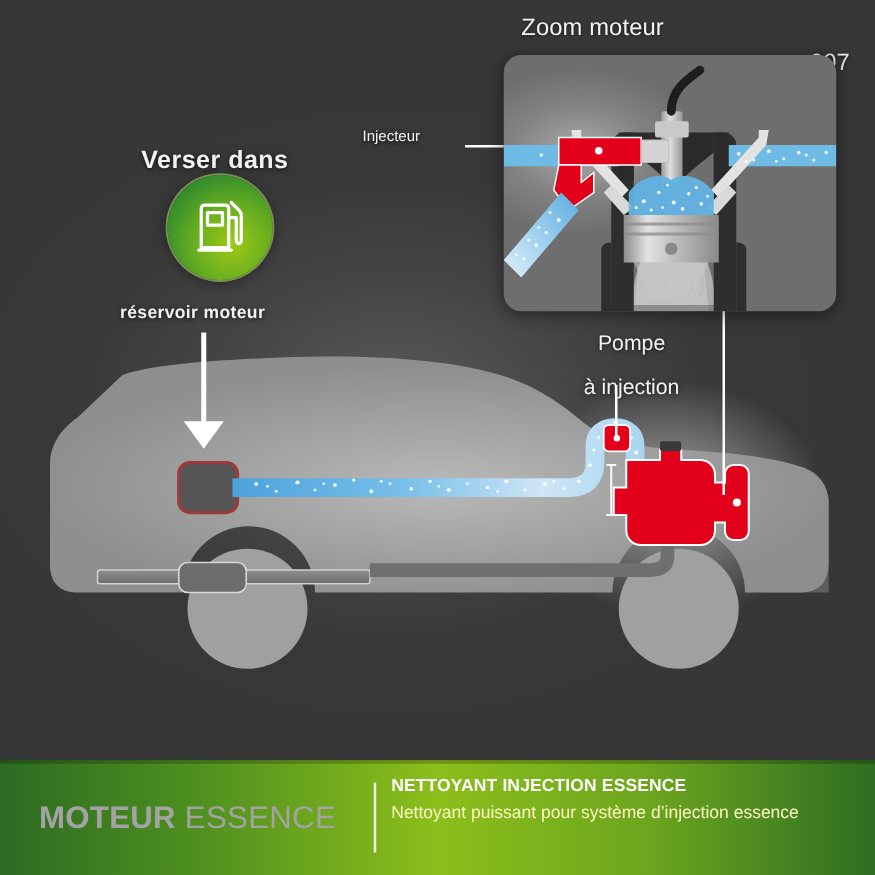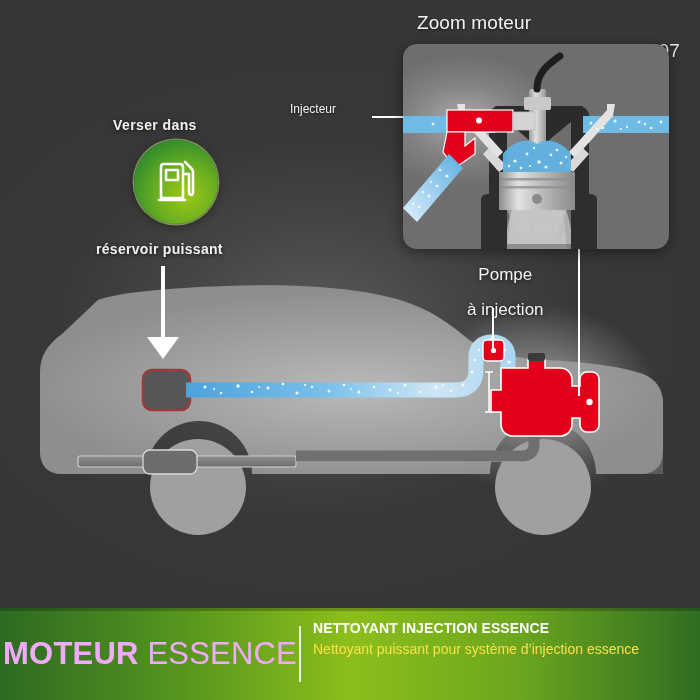--- a/index.html
+++ b/index.html
@@ -23,21 +23,21 @@
   
   .txt{position:absolute;color:#f2f2f2;white-space:pre;text-align:center;}
   .t-zoom{left:417px;top:12px;font-size:19px;letter-spacing:.1px;
           text-shadow:0 1px 3px rgba(0,0,0,.55);}
   .t-num{left:648px;top:8px;font-size:19px;color:#e9e9e9;
           text-shadow:0 1px 3px rgba(0,0,0,.55);margin-top:32px;}
   .t-inj{left:290px;top:102px;font-size:12px;
           text-shadow:0 1px 3px rgba(0,0,0,.6);}
   .t-pompe{left:467px;top:257px;font-size:17px;line-height:35px;
           text-shadow:0 1px 4px rgba(0,0,0,.7);}
-  .t-verser{left:113px;top:117px;font-size:14px;font-weight:bold;
+  .t-verser{left:113px;top:117px;font-size:20px;font-weight:bold;
           letter-spacing:.4px;text-shadow:0 1px 4px rgba(0,0,0,.7);}
   .t-reserv{left:96px;top:241px;font-size:14px;font-weight:bold;
           letter-spacing:.3px;text-shadow:0 1px 4px rgba(0,0,0,.7);}
 
   
   .badge{
     position:absolute;left:134px;top:140px;width:84px;height:84px;border-radius:50%;
     background:radial-gradient(circle at 62% 66%, #9dc814 0%, #6bb020 38%, #2f8a2c 78%, #1d7030 100%);
     box-shadow:0 0 0 1.5px rgba(190,225,120,.55), 0 2px 10px rgba(0,0,0,.45);
   }
@@ -64,27 +64,27 @@
   .panel-glow{position:absolute;left:-18%;top:-12%;width:136%;height:124%;
     background:radial-gradient(ellipse 40% 38% at 30% 40%,
       rgba(255,255,255,.42) 0%, rgba(255,255,255,.14) 38%, rgba(255,255,255,0) 68%);}
 
   
   .bar{position:absolute;left:0;top:608px;width:700px;height:92px;
     background:linear-gradient(90deg,#2d6a22 0%, #4e8f1f 22%, #8cbe1b 50%, #6ca61e 74%, #2f6d22 100%);}
   .bar-top{position:absolute;left:0;top:608px;width:700px;height:3px;background:rgba(0,0,0,.22);}
   .bar-l{position:absolute;left:0;top:608px;width:300px;height:92px;display:flex;
     align-items:center;justify-content:center;}
-  .brand{color:#f0abfc;font-size:31px;letter-spacing:.2px;white-space:pre;}
+  .brand{color:#a3a3a3;font-size:25px;letter-spacing:.2px;white-space:pre;}
   .brand b{font-weight:bold;}
   .brand span{font-weight:normal;}
   .sep{position:absolute;left:299px;top:626px;width:2px;height:56px;background:rgba(255,255,255,.85);}
   .bar-r{position:absolute;left:313px;top:620px;width:380px;}
   .b-title{color:#fff;font-size:14px;font-weight:bold;letter-spacing:.1px;white-space:pre;}
-  .b-sub{color:#fde047;font-size:14px;line-height:19px;margin-top:4px;max-width:330px;}
+  .b-sub{color:#fef9c3;font-size:14px;line-height:19px;margin-top:4px;max-width:330px;}
 </style>
 </head>
 <body>
 
 <div id="root">
 
   <div class="bg-base"></div>
   <div class="bg-glow"></div>
 
   <div class="stage">
@@ -215,21 +215,21 @@
       <svg width="84" height="84" viewBox="0 0 84 84">
         <g fill="none" stroke="#ffffff" stroke-width="2.6" stroke-linecap="round" stroke-linejoin="round">
           <path d="M 27 27 L 27 58 L 49 58 L 49 27 C 49 25 48 24 46 24 L 30 24 C 28 24 27 25 27 27 Z"></path>
           <rect x="32" y="30" width="12" height="10"></rect>
           <path d="M 49 34 L 55 34 L 55 52 C 55 55 58 56 59 53 L 59 32 C 59 29 56 27 54 25 L 51 22"></path>
           <path d="M 25 60 L 51 60"></path>
         </g>
       </svg>
     </div>
 
-    <div class="txt t-reserv">réservoir puissant</div>
+    <div class="txt t-reserv">réservoir moteur</div>
     <div class="arrow-stem"></div>
     <div class="arrow-head"></div>
 
     <div class="txt t-inj">Injecteur</div>
     <div class="lead lead-inj"></div>
 
     <div class="txt t-pompe"><span>Pompe</span>
 <span>à injection</span></div>
     <div class="lead lead-pump"></div>
     <div class="lead lead-eng"></div>

